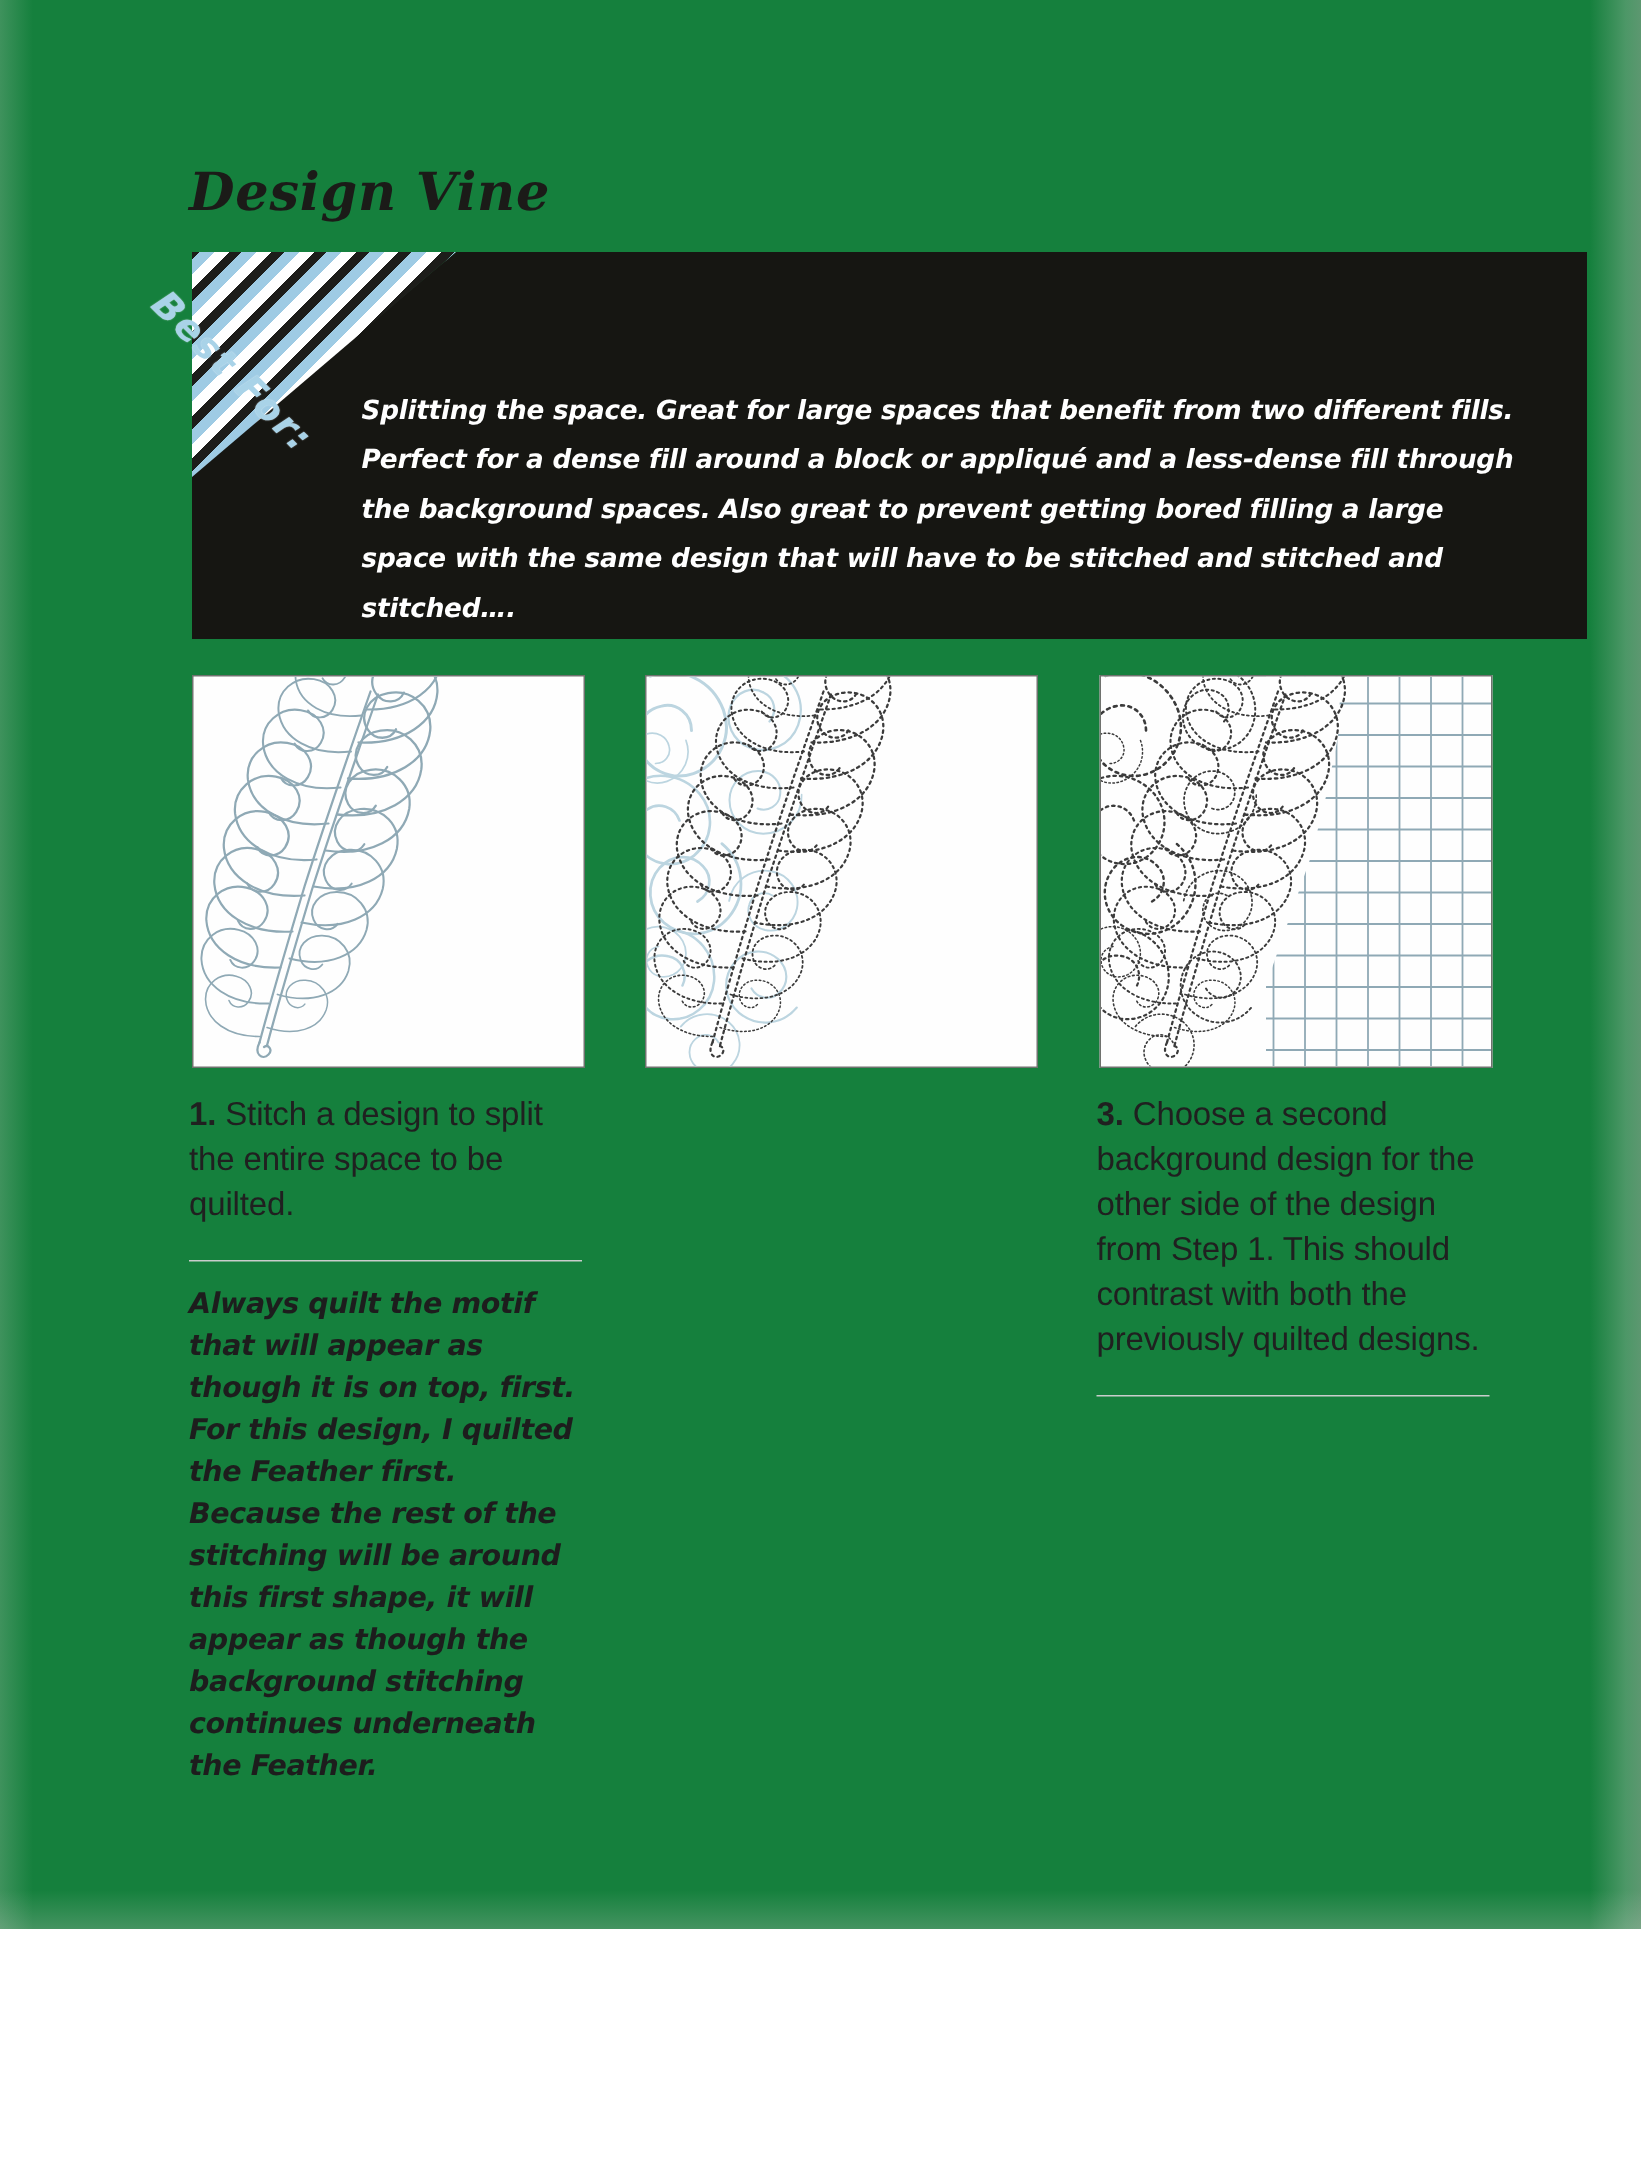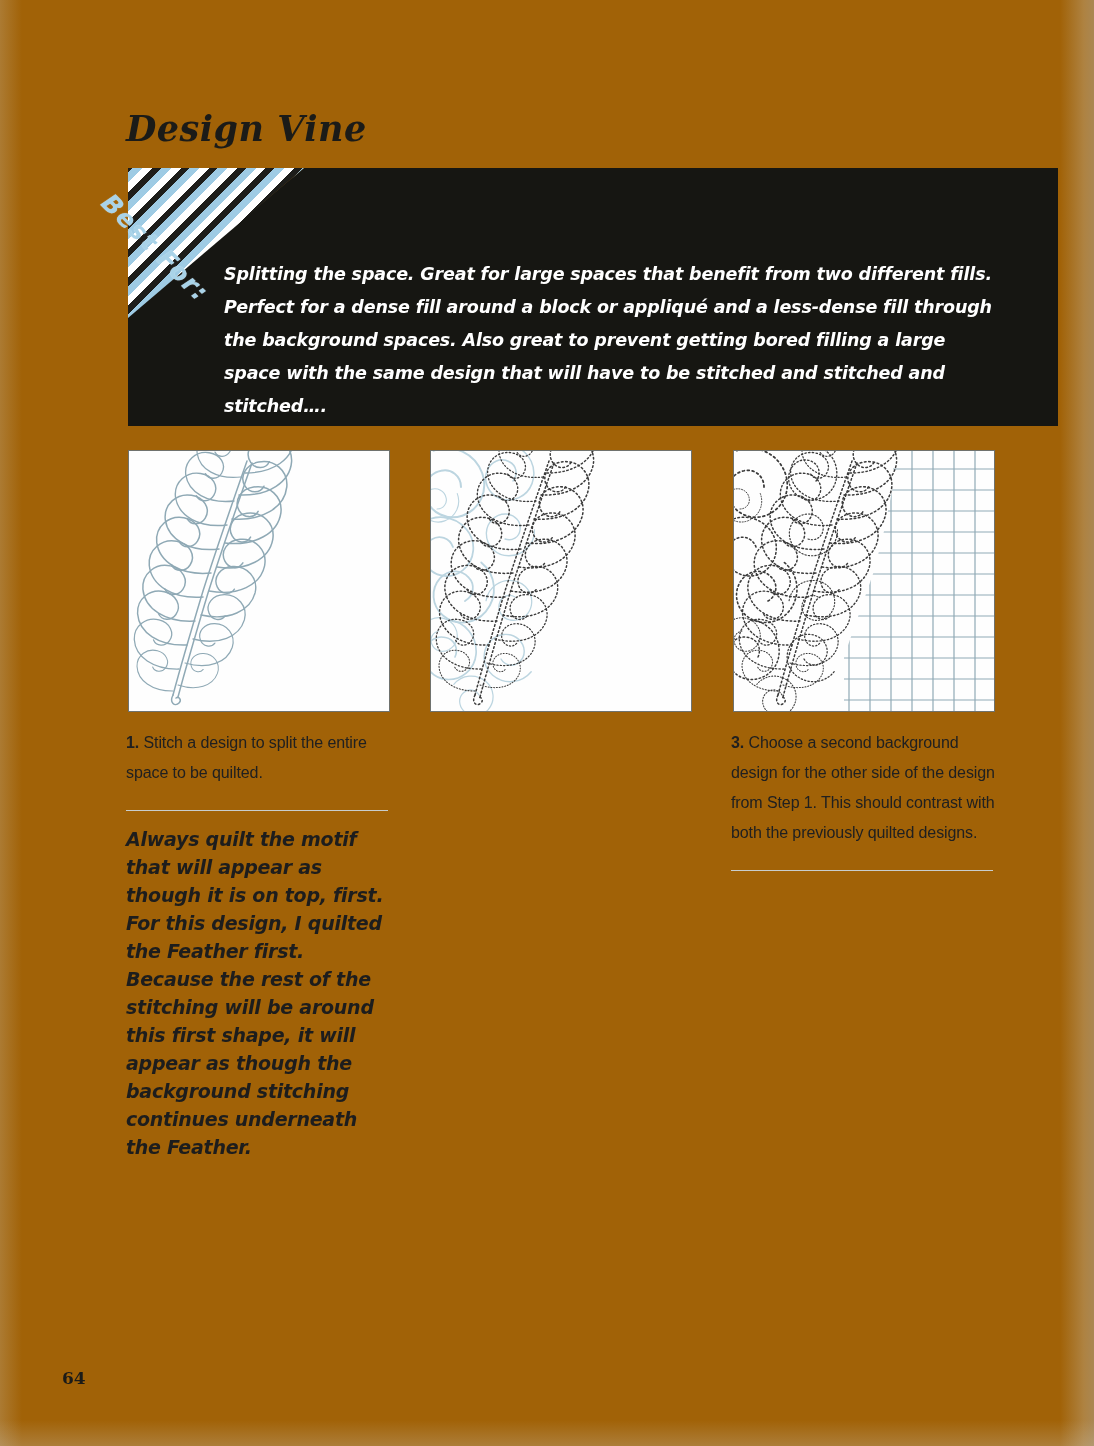--- a/index.html
+++ b/index.html
@@ -3,22 +3,22 @@
 <meta charset="utf-8">
 <style>
   html, body {
     margin: 0;
     padding: 0;
     background: #ffffff;
   }
   .page {
     position: relative;
     width: 1094px;
-    height: 1446px;
-    background: #a16207;
+    height: 1286px;
+    background: #15803d;
     overflow: hidden;
     font-family: "Liberation Sans", sans-serif;
     text-decoration: underline;
   }
   
   .paper-edge-right {
     position: absolute;
     top: 0; right: 0;
     width: 34px; height: 1446px;
     background: linear-gradient(to right, rgba(255,255,255,0) 0%, rgba(205,205,200,0.30) 70%, rgba(180,180,175,0.45) 100%);
@@ -58,21 +58,21 @@
     left: 128px;
     top: 168px;
     width: 930px;
     height: 258px;
     background: #161612;
     -webkit-clip-path: polygon(176px 0, 100% 0, 100% 100%, 0 100%, 0 148px);
     clip-path: polygon(176px 0, 100% 0, 100% 100%, 0 100%, 0 148px);
   }
   .banner-text {
     position: absolute;
-    left: 224px;
+    left: 241px;
     top: 258px;
     width: 775px;
     color: #ffffff;
     font-family: "DejaVu Sans", sans-serif;
     font-style: italic;
     font-weight: bold;
     font-size: 17.5px;
     line-height: 33px;
     letter-spacing: -0.15px;
   }
@@ -132,21 +132,21 @@
   .panel svg { display: block; width: 100%; height: 100%; }
 
   
   .col { position: absolute; width: 268px; top: 728px; }
   #col-1 { left: 126px; }
   #col-2 { left: 428px; }
   #col-3 { left: 731px; }
 
   .caption {
     font-family: "Liberation Sans", sans-serif;
-    font-size: 16px;
+    font-size: 22px;
     line-height: 30px;
     color: #202020;
     letter-spacing: -0.1px;
   }
   .caption .stepnum {
     font-weight: bold;
   }
   .divider {
     height: 1px;
     background: #c9cdcc;

